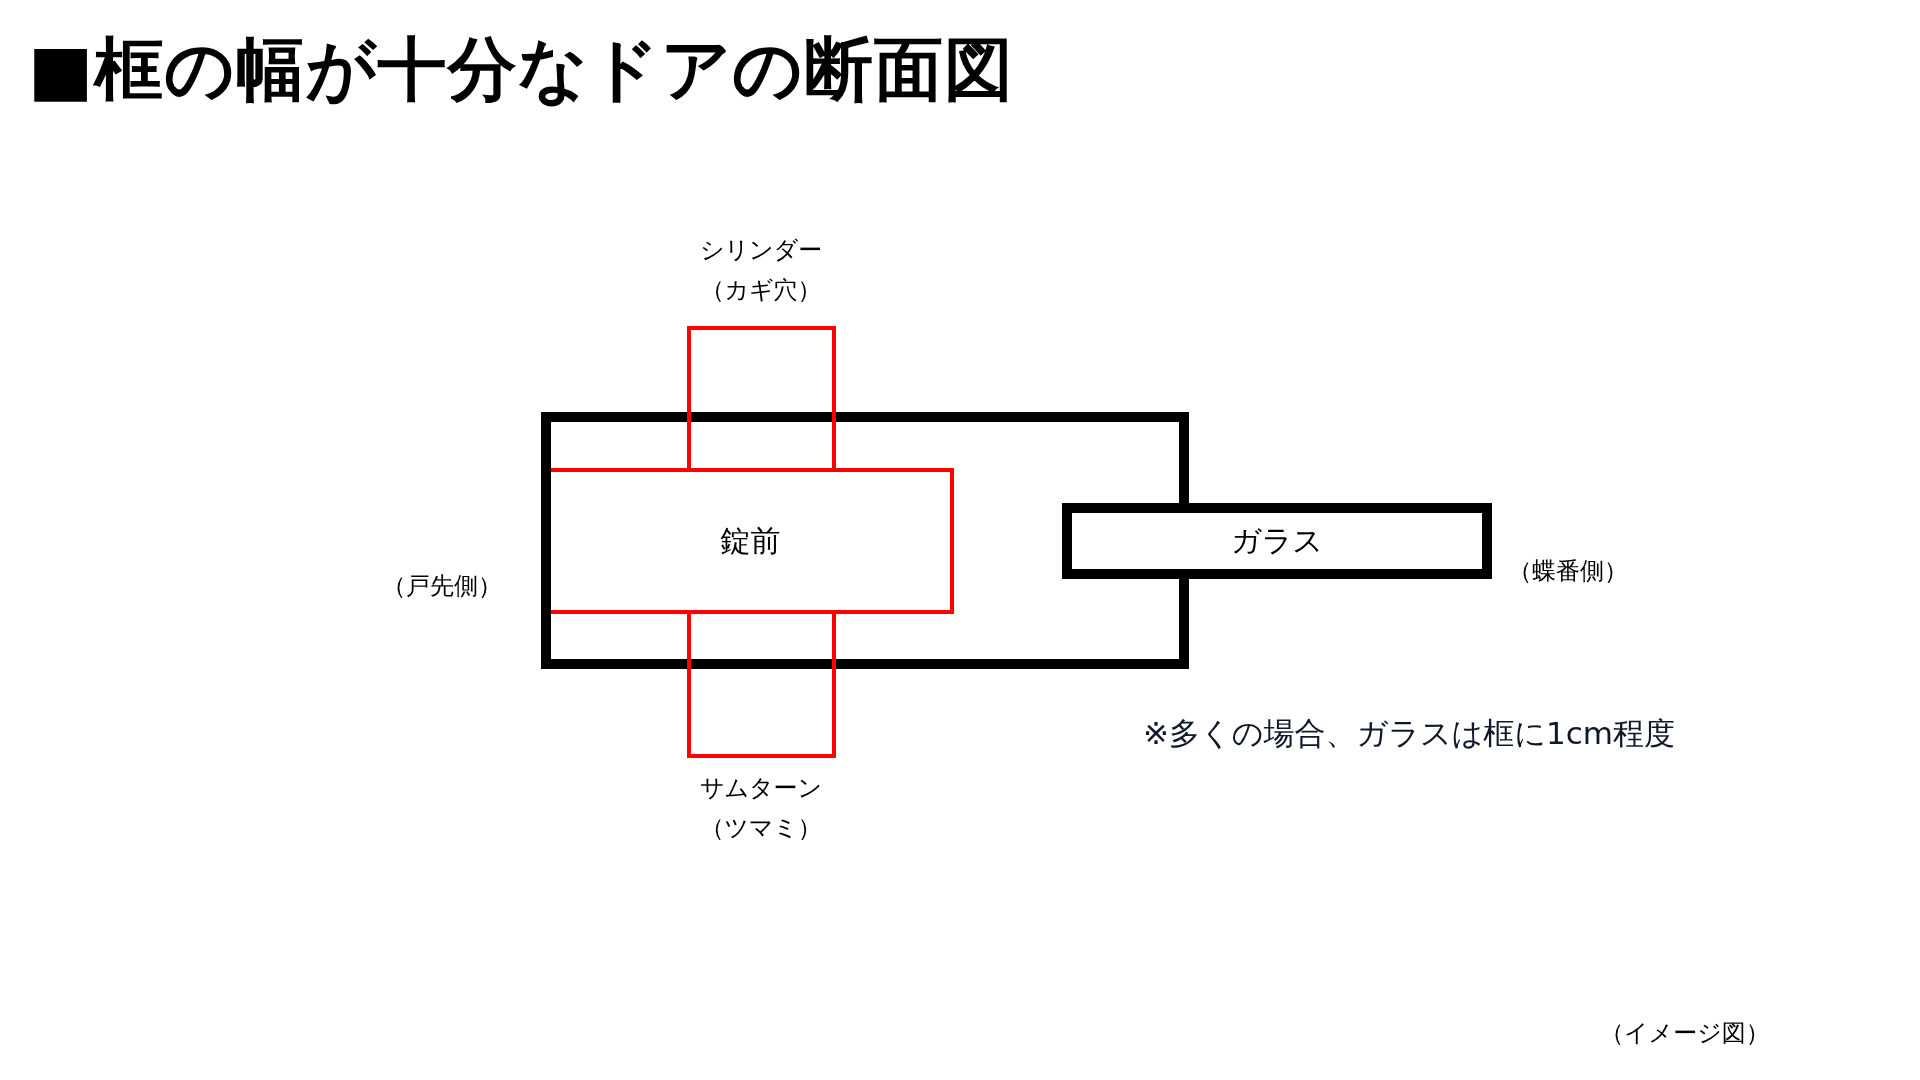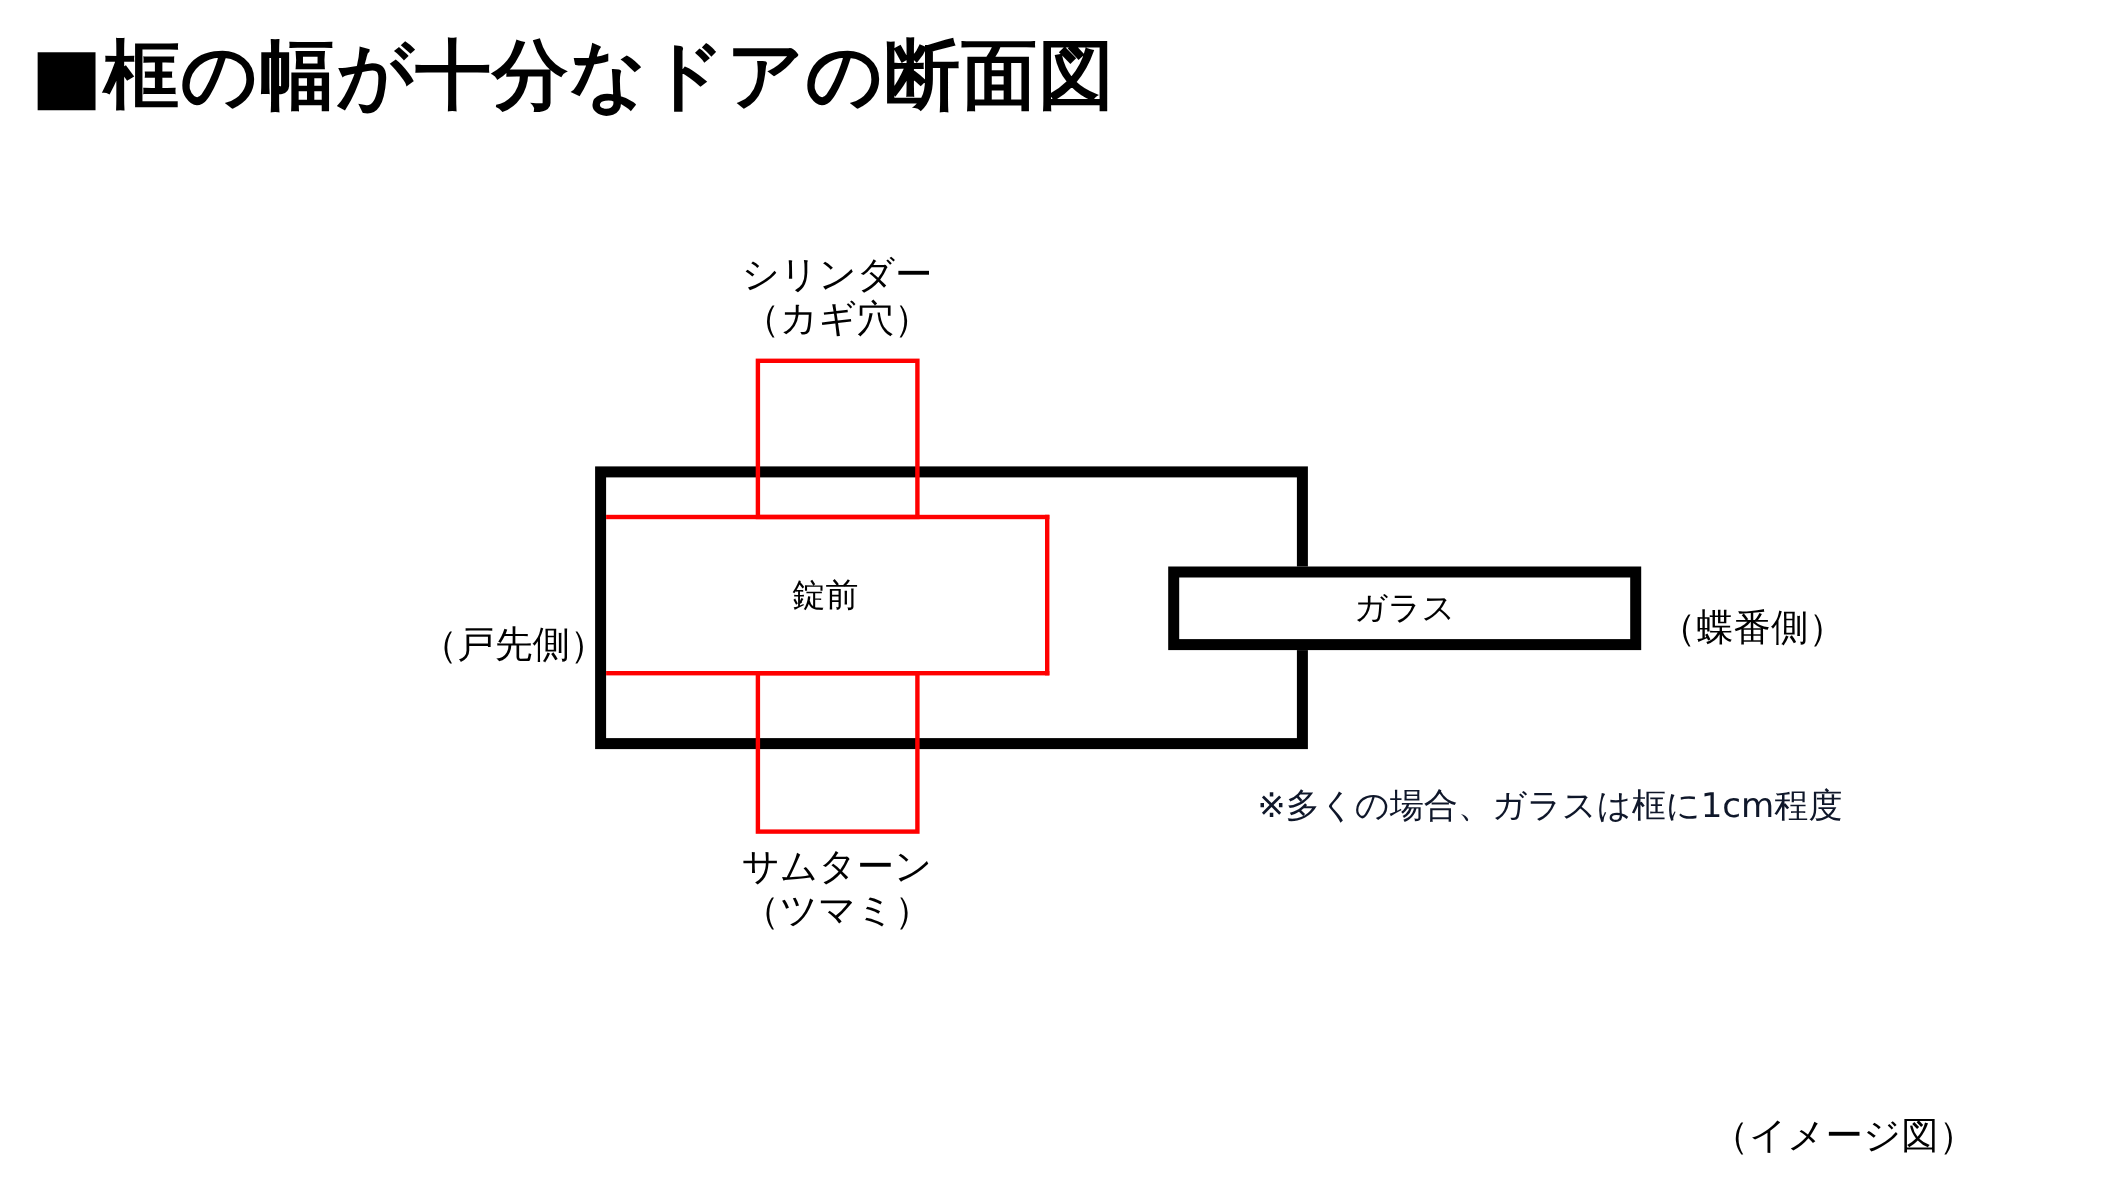--- a/index.html
+++ b/index.html
@@ -1,21 +1,21 @@
 <!DOCTYPE html>
 <html><head>
 <meta charset="utf-8">
 <style>
   html, body { margin:0; padding:0; }
   body { width:1920px; height:1080px; background:#ffffff; position:relative; overflow:hidden;
          font-family:"DejaVu Sans","Liberation Sans",sans-serif; color:#000; }
   .abs { position:absolute; }
   .title { left:28px; top:34px; font-size:69px; font-weight:bold; letter-spacing:1px; line-height:70px; white-space:nowrap; }
-  .lbl { font-size:34px; line-height:40px; white-space:nowrap; text-align:center; }
-  .box-black { border:10px solid #000; box-sizing:border-box; background:transparent;margin-top:12px; }
+  .lbl { font-size:24px; line-height:40px; white-space:nowrap; text-align:center; }
+  .box-black { border:10px solid #000; box-sizing:border-box; background:transparent; }
   .box-red { border:4px solid #ff0000; box-sizing:border-box; background:transparent; }
   .note { color:#0f172a; font-size:31px; line-height:46px; white-space:nowrap; }
   .center-text { display:flex; align-items:center; justify-content:center; font-size:30px; }
 </style>
 </head>
 <body>
 
 <div class="abs title">■框の幅が十分なドアの断面図</div>
 
 <div class="abs lbl" style="left:661px; top:230px; width:200px;">
@@ -42,13 +42,13 @@
   <div>（ツマミ）</div>
 </div>
 
 <div class="abs lbl" style="left:382px; top:542px;margin-top:24px;">（戸先側）</div>
 <div class="abs lbl" style="left:1508px; top:530px;margin-top:21px;">（蝶番側）</div>
 
 <div class="abs note" style="left:1143px; top:710px;">
   <div>※多くの場合、ガラスは框に1cm程度</div>
 </div>
 
-<div class="abs lbl" style="left:1556px; top:1013px;">（イメージ図）</div>
+<div class="abs lbl" style="left:1600px; top:1013px;">（イメージ図）</div>
 
 </body></html>

